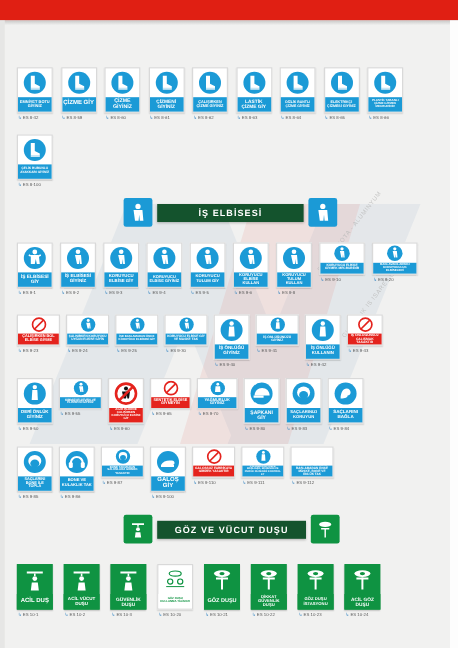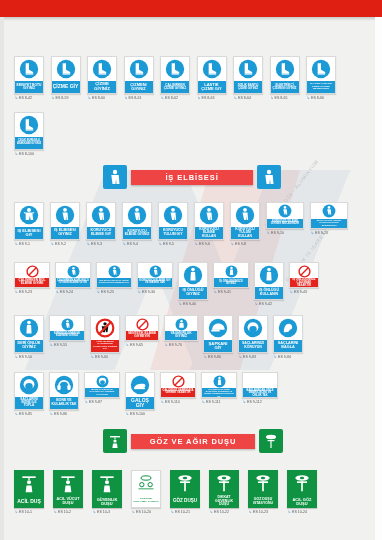--- a/index.html
+++ b/index.html
@@ -26,21 +26,21 @@
   .wm-red{position:absolute;left:150px;top:170px;width:150px;height:200px;opacity:.12;
     background:#e86a60;clip-path:polygon(40% 0,100% 0,60% 100%,0 100%);}
   .wm-txt{position:absolute;left:250px;top:190px;font-size:5px;letter-spacing:.6px;
     color:#b9b9b8;transform:rotate(-52deg);white-space:nowrap;opacity:.8;}
   .wm-txt2{position:absolute;left:268px;top:240px;font-size:5px;letter-spacing:.6px;
     color:#b9b9b8;transform:rotate(-52deg);white-space:nowrap;opacity:.8;}
 
   
   .section{position:absolute;display:flex;align-items:center;gap:4px;}
   .sec-ico{width:24px;height:24px;border-radius:2px;display:flex;align-items:center;justify-content:center;}
-  .sec-bar{height:15px;flex:1;background:#ef4444;color:#fff;font-size:7.5px;font-weight:bold;
+  .sec-bar{height:15px;flex:1;background:#14532d;color:#fff;font-size:7.5px;font-weight:bold;
     letter-spacing:.9px;display:flex;align-items:center;justify-content:center;
     box-shadow:0 1px 2px rgba(0,0,0,.25);}
 
   
   .row{position:absolute;display:flex;align-items:flex-start;}
   .cell{display:flex;flex-direction:column;align-items:flex-start;}
   .sign{background:#fff;border:1px solid #d9d9d9;box-shadow:0 1px 1px rgba(0,0,0,.12);
         display:flex;flex-direction:column;align-items:center;box-sizing:border-box;}
   .sign .pic{display:flex;align-items:center;justify-content:center;}
   .sign .cap{width:100%;box-sizing:border-box;text-align:center;color:#fff;
@@ -95,21 +95,21 @@
 
   <div class="section" style="left:103px;top:429px;width:180px;">
     <div class="sec-ico" style="background:#0f9342;">
       <svg width="14" height="16" viewBox="0 0 14 16">
         <path d="M2 3h10v1.4H2z" fill="#fff"></path>
           <path d="M6.4 4.4h1.2V6H6.4z" fill="#fff"></path>
         <circle cx="7" cy="8" r="1.6" fill="#fff"></circle>
         <path d="M5 10.5h4l.6 4.5h-5.2z" fill="#fff"></path>
       </svg>
     </div>
-    <div class="sec-bar">GÖZ VE AĞIR DUŞU</div>
+    <div class="sec-bar">GÖZ VE VÜCUT DUŞU</div>
     <div class="sec-ico" style="background:#0f9342;">
       <svg width="14" height="16" viewBox="0 0 14 16">
         <ellipse cx="7" cy="4" rx="5" ry="2.2" fill="#fff"></ellipse>
         <path d="M6.4 7h1.2V15H6.4z" fill="#fff"></path>
           <path d="M3.6 7h6.8v1.2H3.6z" fill="#fff"></path>
       </svg>
     </div>
   </div>
 
   <div class="row" id="row-ayakkabi-1" style="left:14px;top:56px;gap:6.5px;">

